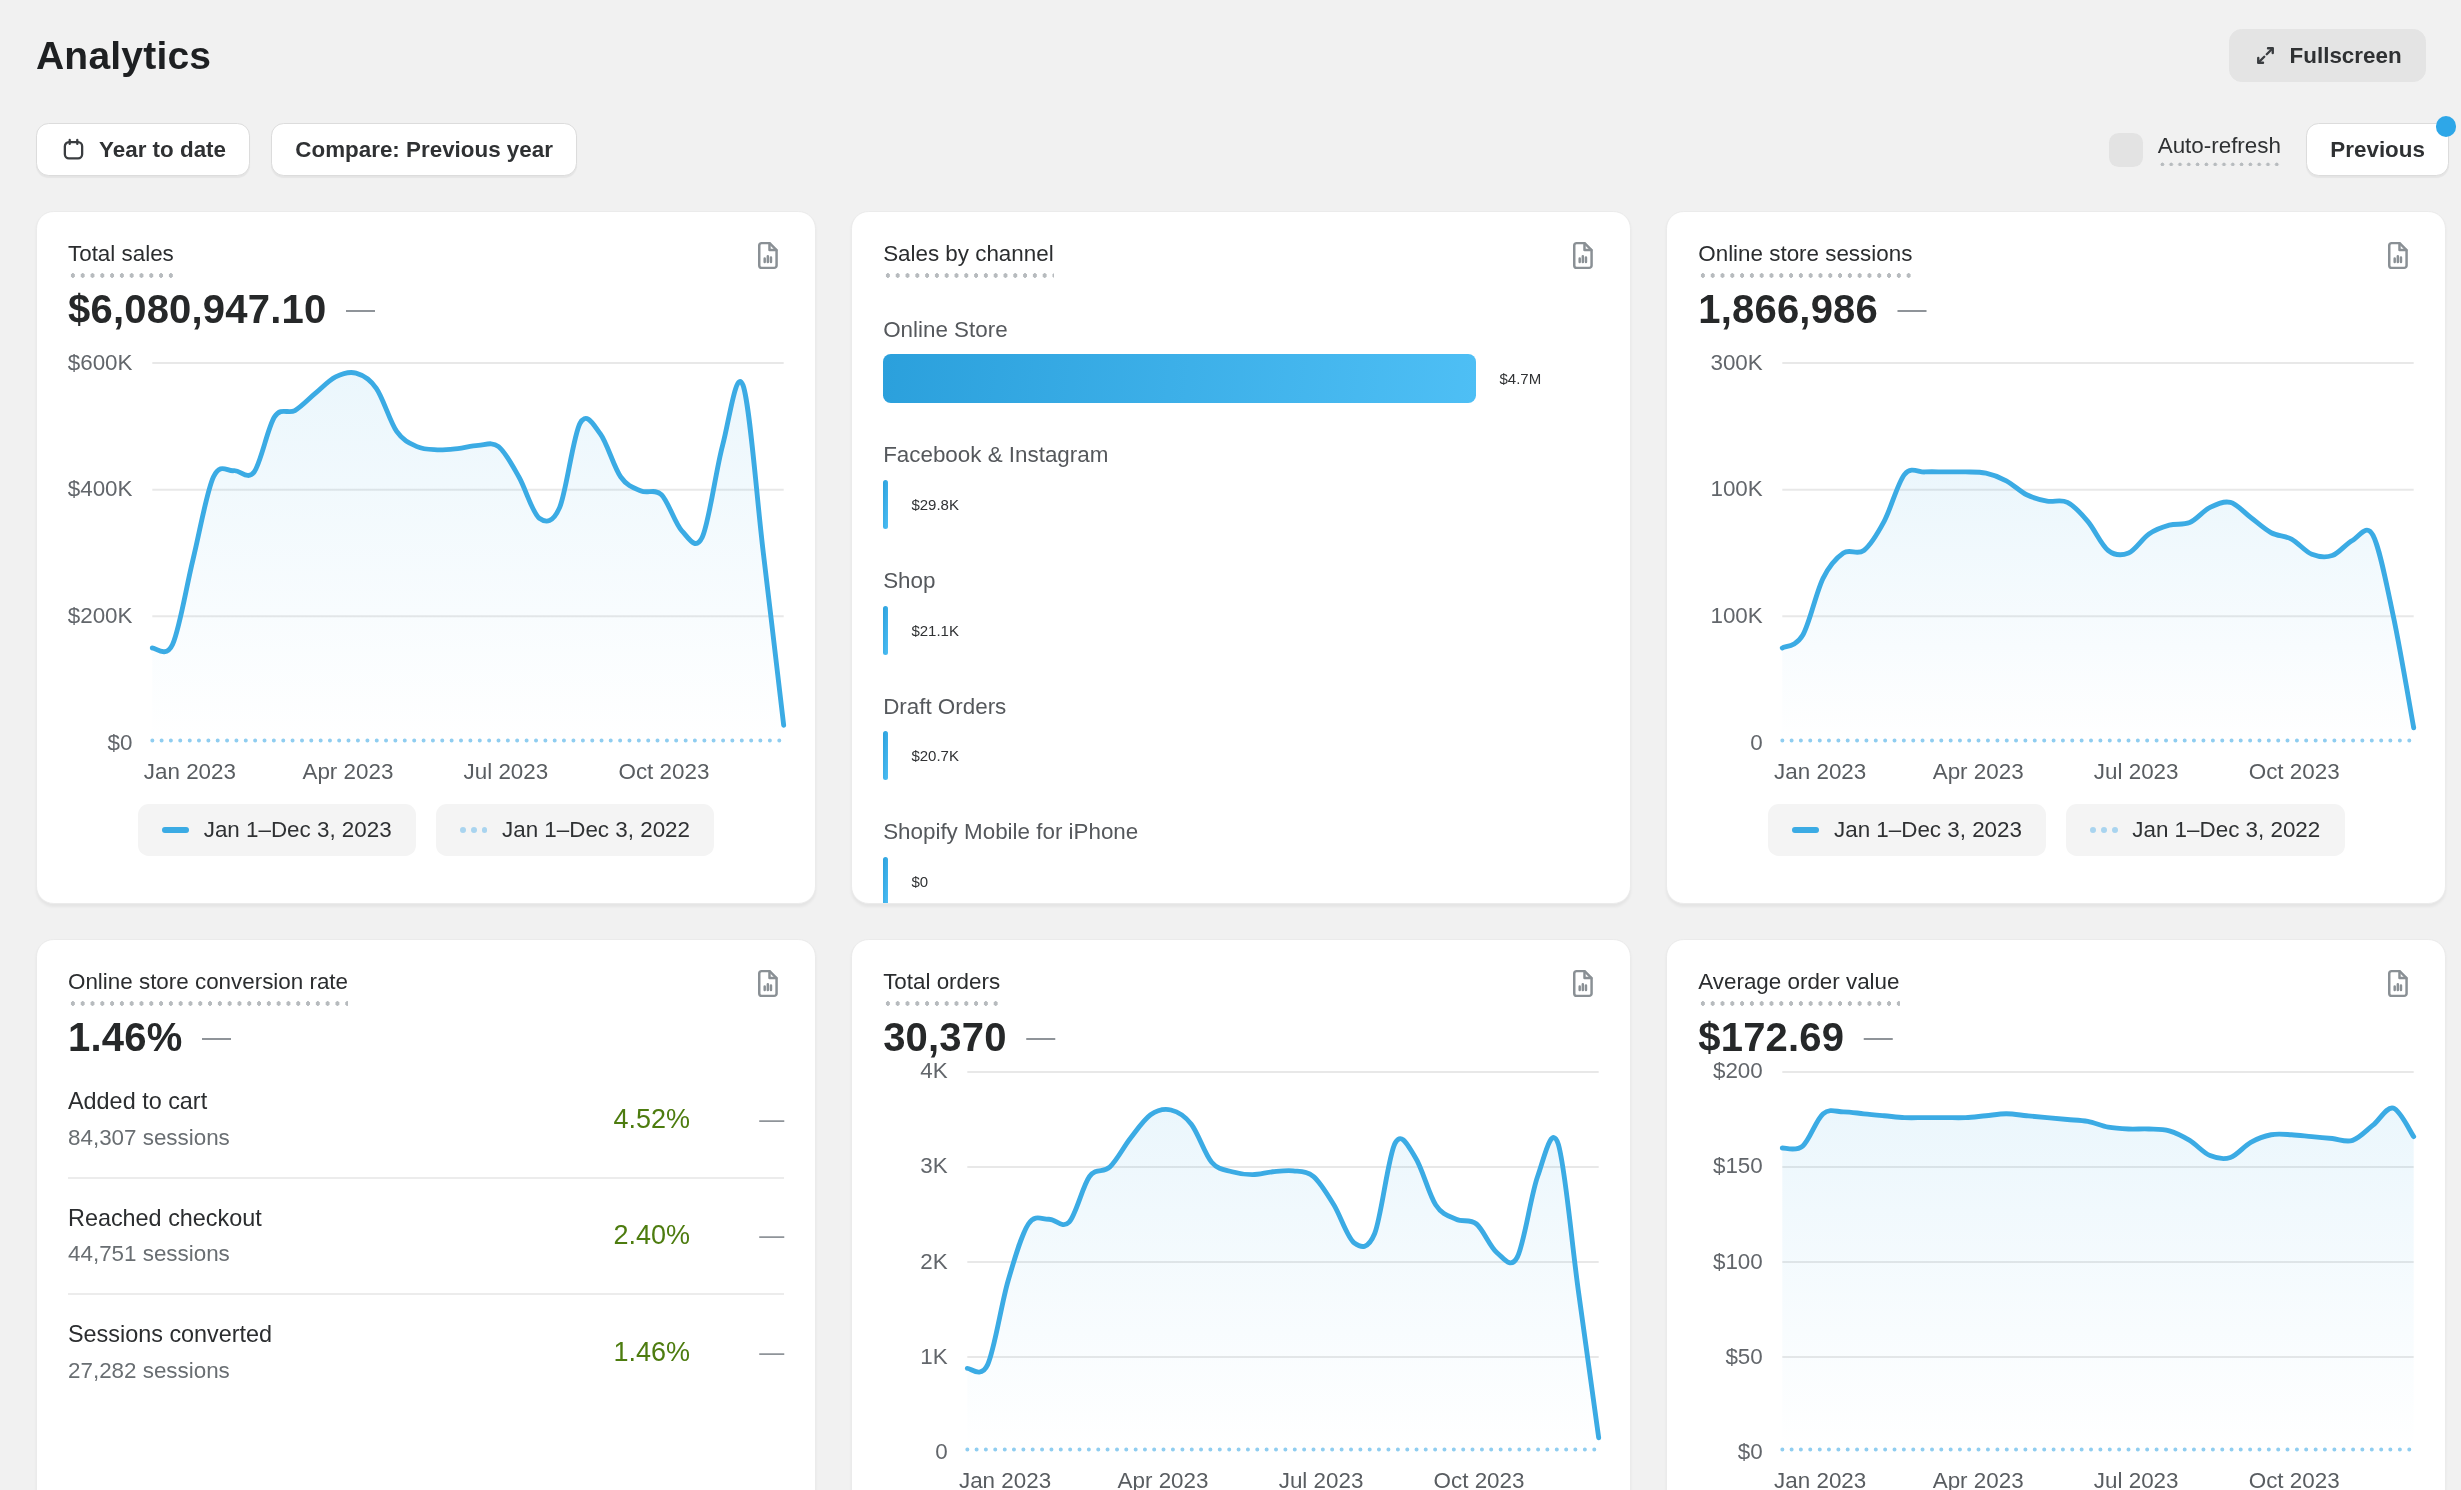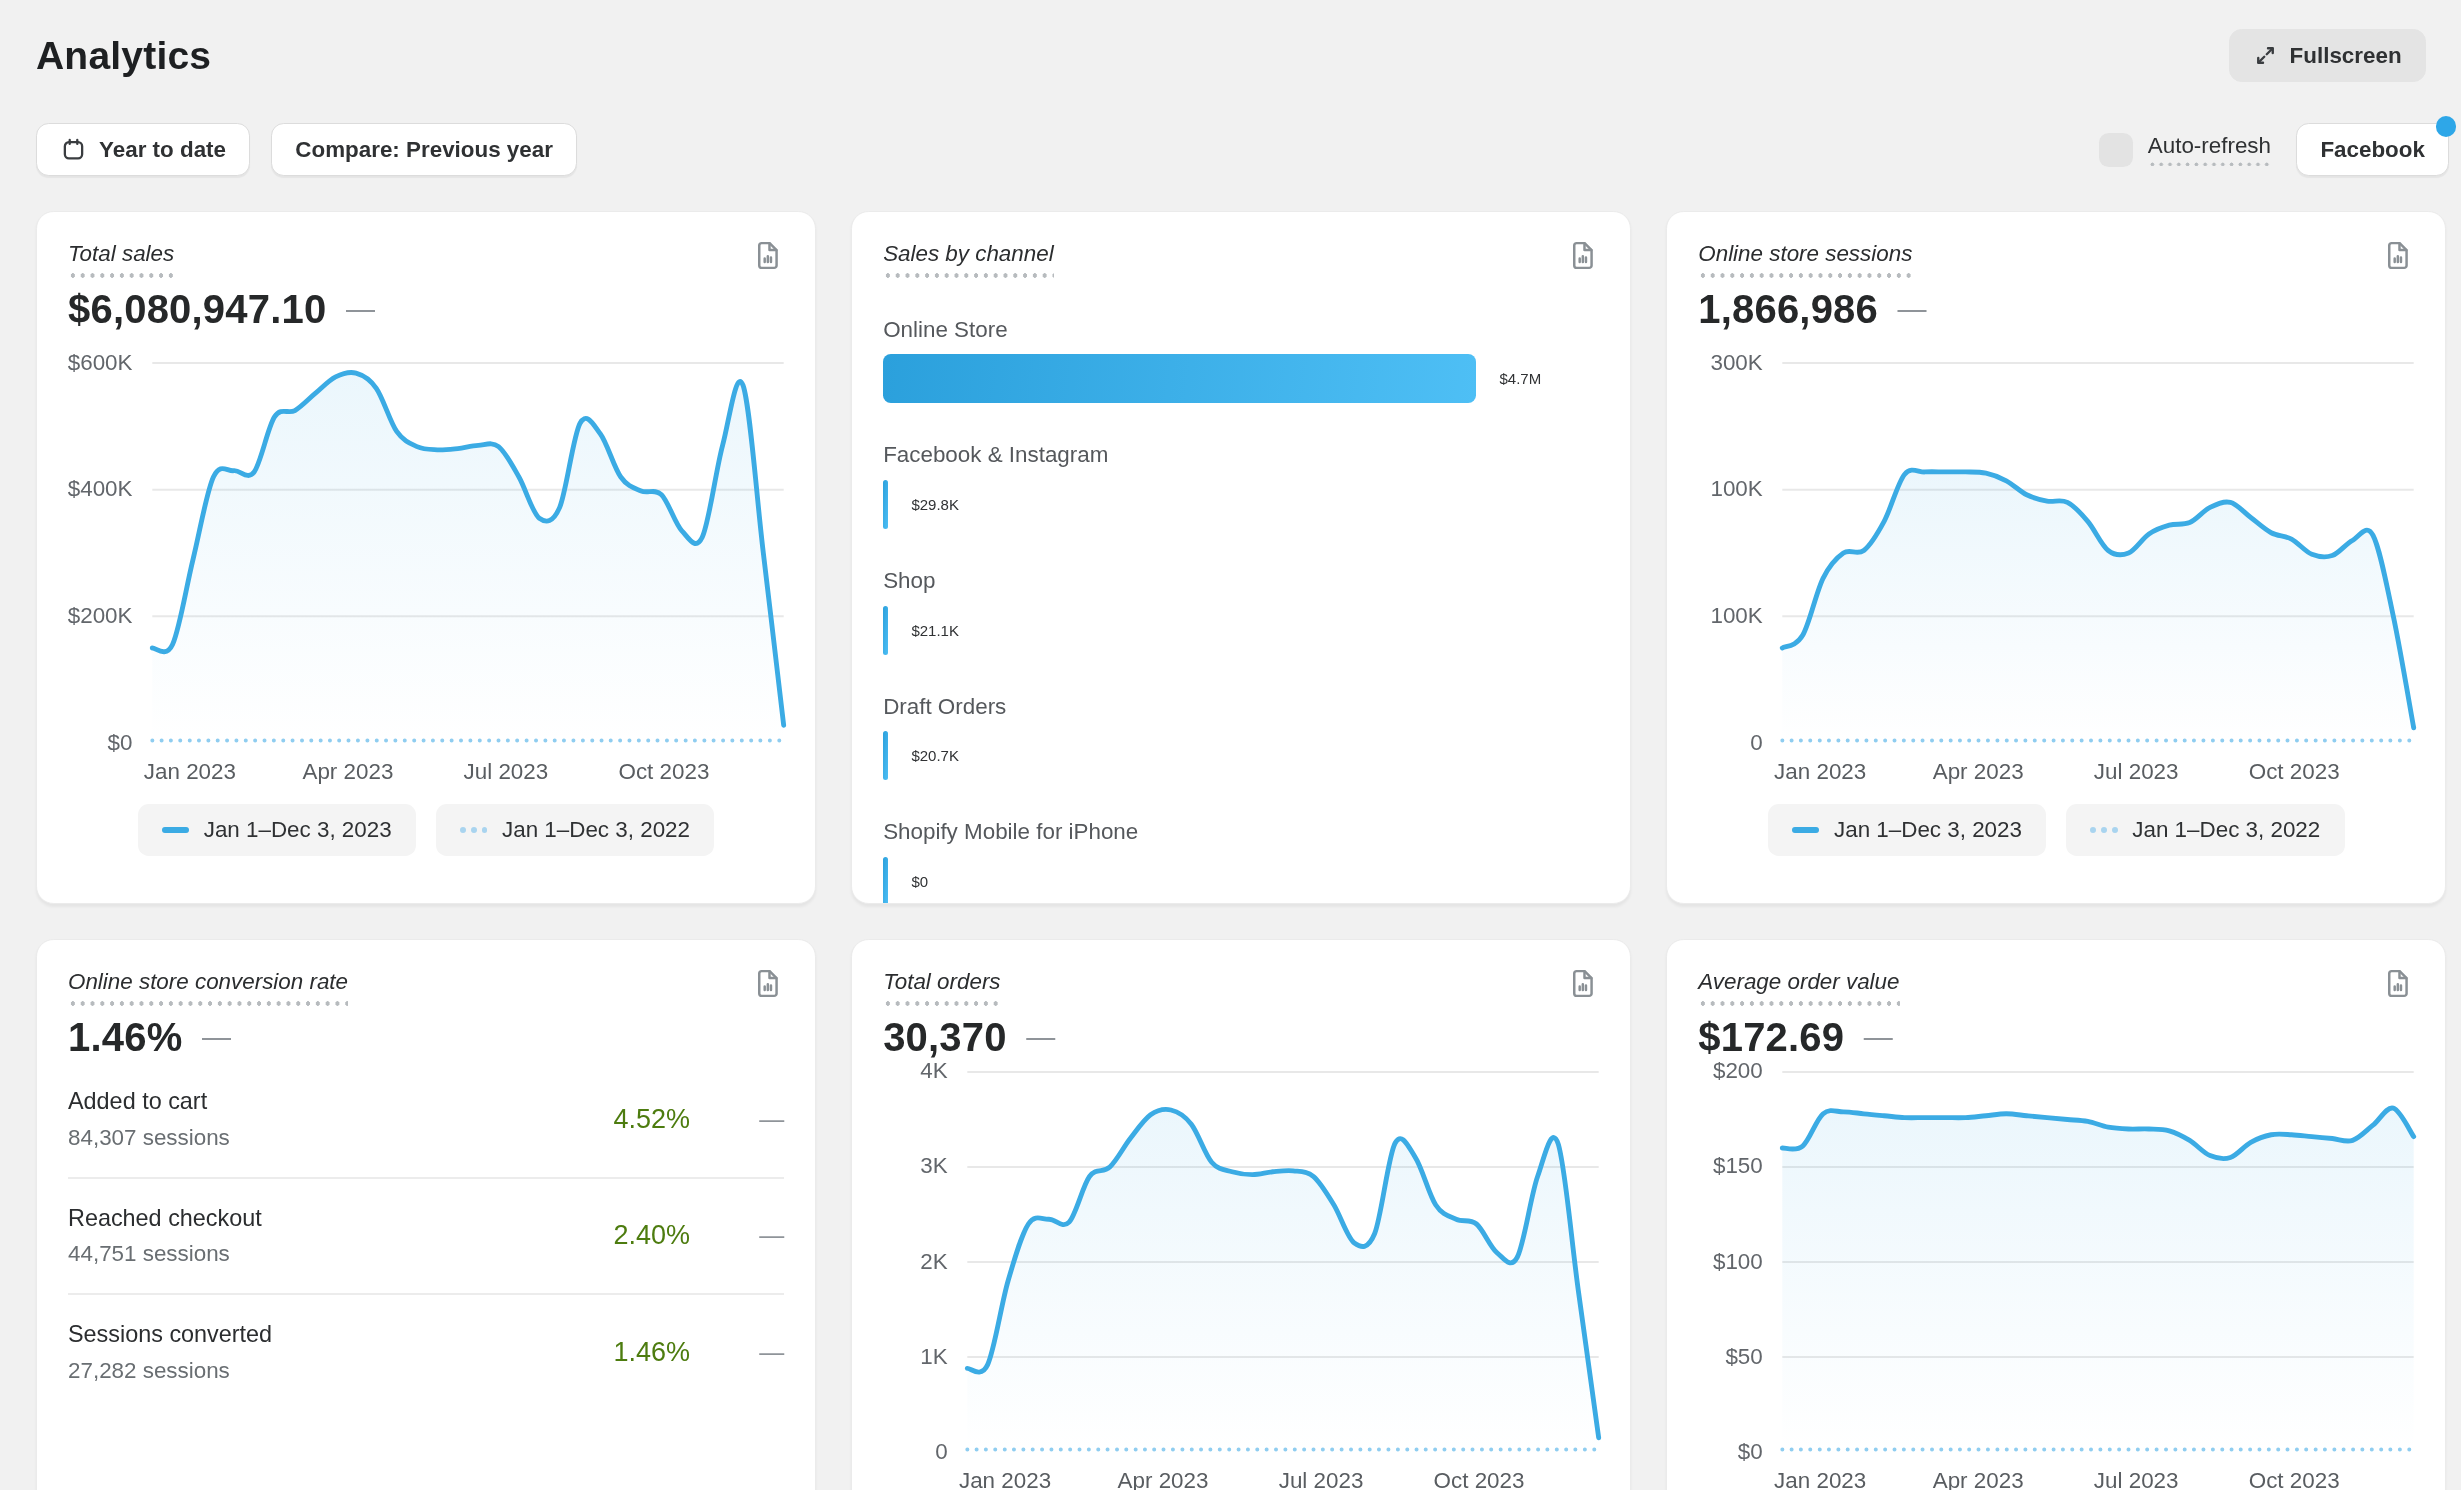--- a/index.html
+++ b/index.html
@@ -30,21 +30,21 @@
             background-image:radial-gradient(circle,#b7bbbe 1.8px,rgba(0,0,0,0) 2.1px);
             background-size:8.8px 4.9px;background-repeat:repeat-x;background-position:0 bottom;
             padding-bottom:7.8px;cursor:pointer;}
   .customize-wrap{position:relative;}
   .badge-dot{position:absolute;top:-6.8px;right:-6.8px;width:20.5px;height:20.5px;border-radius:50%;background:#2ea7e8;}
   
   .cards{display:grid;grid-template-columns:repeat(3,1fr);gap:35px;padding:0 15.6px 0 36px;margin-top:35px;grid-auto-rows:693px;}
   .card{background:#fff;border:1px solid #ebebeb;border-radius:17.6px;
         box-shadow:0 2.9px 2.9px rgba(0,0,0,.05);padding:29px 31px;box-sizing:border-box;overflow:hidden;}
   .card-head{display:flex;align-items:flex-start;justify-content:space-between;}
-  .card-title{font-size:22.4px;font-weight:400;color:#2b2d2f;margin:0;display:inline-block;cursor:default;font-style:italic;}
+  .card-title{font-size:22.4px;font-weight:400;color:#2b2d2f;margin:0;display:inline-block;cursor:default;}
   .report-icon{color:#8a9095;cursor:pointer;margin-top:-2px;}
   .metric-row{display:flex;align-items:center;gap:19.5px;margin-top:9.8px;}
   .metric-value{font-size:40px;font-weight:700;color:#262829;letter-spacing:0.2px;}
   .no-change{font-size:29px;color:#8f9499;font-weight:400;}
   
   .line-chart{margin-top:31px;text-align:right;}
   .tight .line-chart{margin-top:11.7px;}
   .plot-grid{display:grid;grid-template-columns:84px 632px;}
   .ylabels{position:relative;height:380px;}
   .ylabels span{position:absolute;right:19.5px;font-size:22.4px;color:#62666b;white-space:nowrap;}
@@ -111,21 +111,21 @@
         <span>Compare: Previous year</span>
       </button>
     </div>
     <div class="controls-right">
       <div class="autorefresh">
         <span class="checkbox"></span>
         <span class="autorefresh-label">Auto-refresh</span>
       </div>
       <div class="customize-wrap">
         <button class="btn">
-          <span>Facebook</span>
+          <span>Previous</span>
         </button>
         <span class="badge-dot"></span>
       </div>
     </div>
   </div>
 
   <div class="cards">
 
     <section class="card">
       <div class="card-head">

